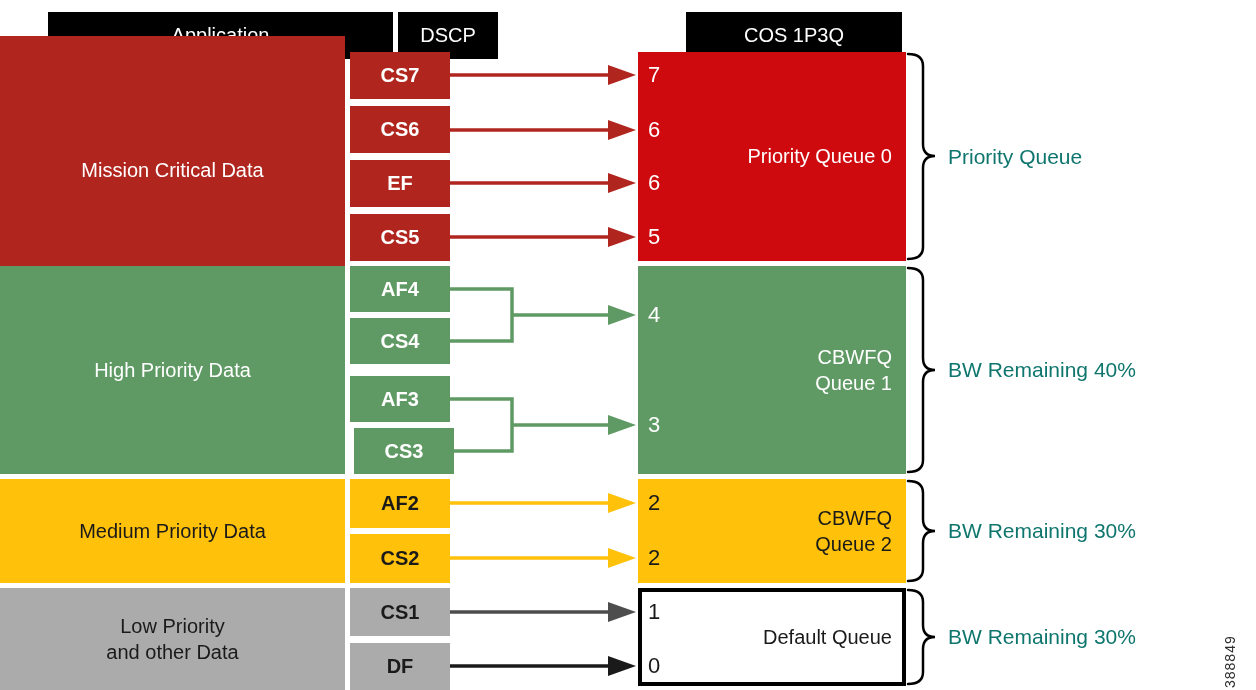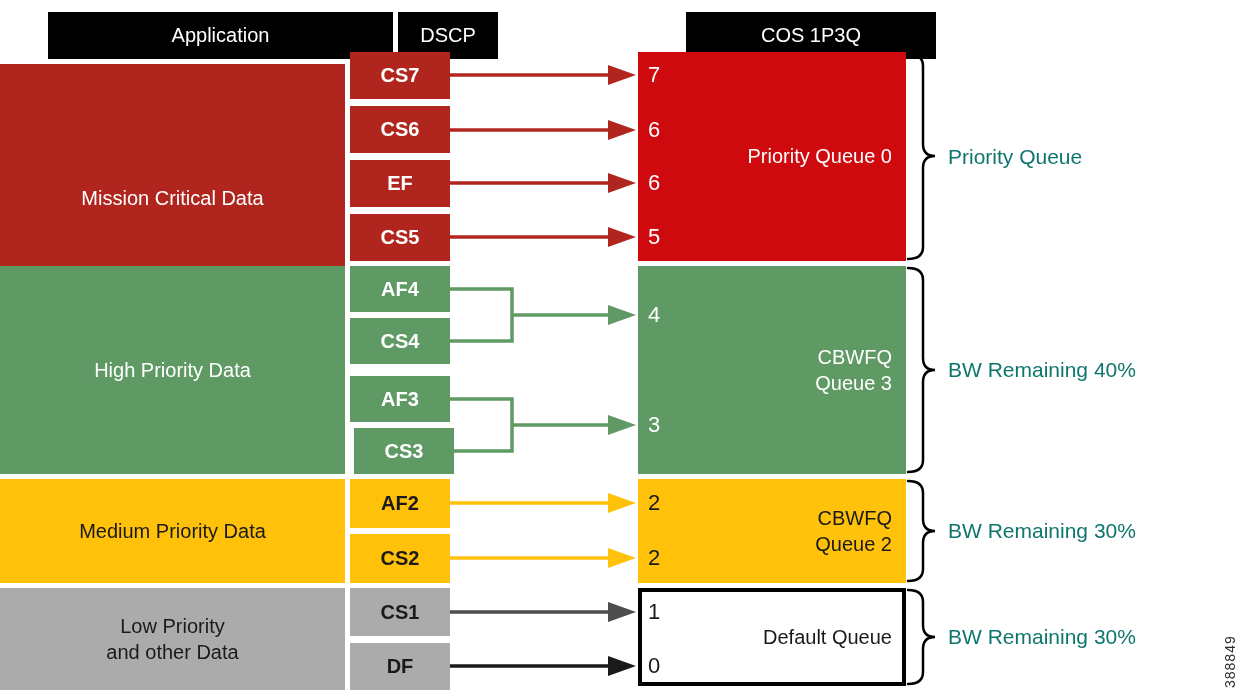--- a/index.html
+++ b/index.html
@@ -44,23 +44,23 @@
     font-size:14px;color:#2e2e2e;letter-spacing:1px;
   }
 </style>
 </head>
 <body>
 
 <div id="stage">
 
   <div class="hdr" style="left:0;width:345px">Application</div>
   <div class="hdr" style="left:350px;width:100px">DSCP</div>
-  <div class="hdr" style="left:638px;width:250px">COS 1P3Q</div>
+  <div class="hdr" style="left:638px;width:216px">COS 1P3Q</div>
 
-  <div class="box bg-dark-red tw" style="left:0;top:64px;width:345px;height:267px">Mission Critical Data</div>
+  <div class="box bg-dark-red tw" style="left:0;top:36px;width:345px;height:267px">Mission Critical Data</div>
   <div class="box bg-green tw" style="left:0;top:266px;width:345px;height:208px">High Priority Data</div>
   <div class="box bg-yellow tb" style="left:0;top:479px;width:345px;height:104px">Medium Priority Data</div>
   <div class="box bg-gray tb" style="left:0;top:588px;width:345px;height:102px;flex-direction:column">
     <span>Low Priority</span>
     <span>and other Data</span>
   </div>
 
   <div class="cell bg-dark-red tw" style="left:350px;top:52px;height:47px">CS7</div>
   <div class="cell bg-dark-red tw" style="left:350px;top:106px;height:47px">CS6</div>
   <div class="cell bg-dark-red tw" style="left:350px;top:160px;height:47px">EF</div>
@@ -89,21 +89,21 @@
   <span class="num tw" style="top:300px">4</span>
   <span class="num tw" style="top:410px">3</span>
   <span class="num tb" style="top:488px">2</span>
   <span class="num tb" style="top:543px">2</span>
   <span class="num tb" style="top:597px">1</span>
   <span class="num tb" style="top:651px">0</span>
 
   <div class="qlabel tw" style="top:143px">Priority Queue 0</div>
   <div class="qlabel tw" style="top:344px">
     <span>CBWFQ</span><br>
-    <span>Queue 3</span>
+    <span>Queue 1</span>
   </div>
   <div class="qlabel tb" style="top:505px">
     <span>CBWFQ</span><br>
     <span>Queue 2</span>
   </div>
   <div class="qlabel tb" style="top:624px">Default Queue</div>
 
   <div class="blabel" style="top:143px">Priority Queue</div>
   <div class="blabel" style="top:356px">BW Remaining 40%</div>
   <div class="blabel" style="top:517px">BW Remaining 30%</div>

